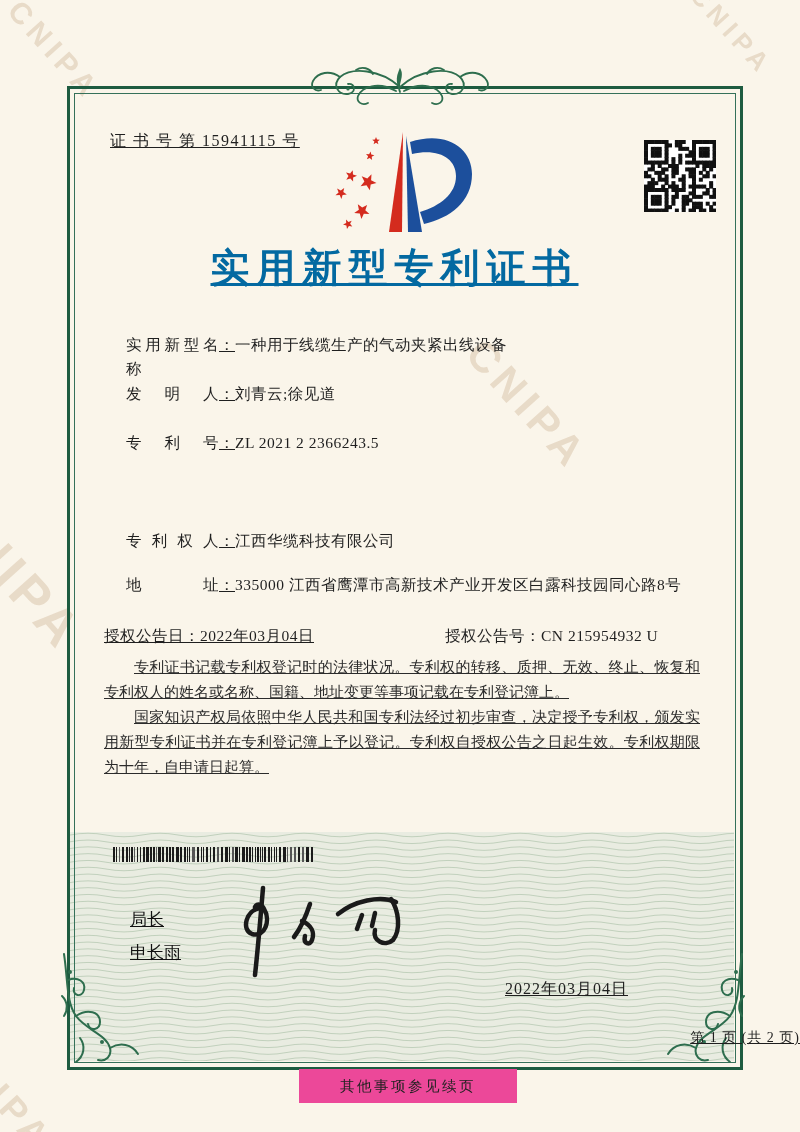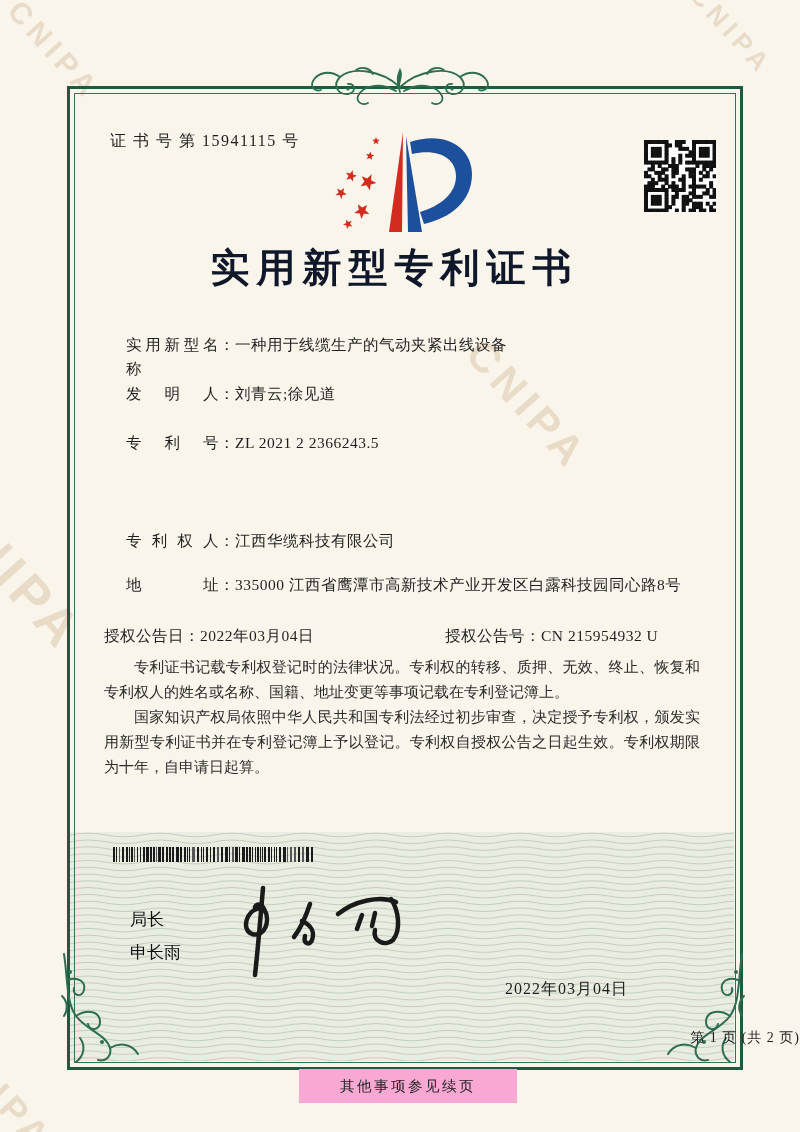--- a/index.html
+++ b/index.html
@@ -26,26 +26,26 @@
       border:3px solid #1d5b40;z-index:3;pointer-events:none;}
   #frame-inner{position:absolute;left:4px;top:4px;right:4px;bottom:4px;
       border:1px solid #35715a;}
 
   .orn{position:absolute;z-index:4;pointer-events:none;}
   #orn-top{left:50%;top:61px;transform:translateX(-50%);}
   #orn-bl{left:58px;top:950px;}
   #orn-br{left:658px;top:950px;transform:scaleX(-1);}
 
   
-  .txt{position:absolute;z-index:5;color:#1f1f1f;}
+  .txt{position:absolute;z-index:5;color:#1f1f1f;text-decoration:underline;}
   #cert-no{left:110px;top:131px;font-size:16px;letter-spacing:1.5px;}
   #logo{left:318px;top:126px;width:170px;height:114px;position:absolute;z-index:5;}
   #qr{left:644px;top:140px;position:absolute;z-index:5;}
   #title{left:0;right:11px;top:241px;text-align:center;font-size:39px;font-weight:700;
-      letter-spacing:7px;color:#0f172a;}
+      letter-spacing:7px;color:#0369a1;}
 
   .frow{left:104px;font-size:15.5px;letter-spacing:.5px;line-height:24px;margin-left:22px;}
   .flabel{display:inline-block;width:93px;text-align:justify;text-align-last:justify;
       vertical-align:top;}
   .fcolon{vertical-align:top;}
   .fvalue{display:inline-block;vertical-align:top;max-width:456px;}
   .r0{top:333px;}.r1{top:382px;}.r2{top:431px;}.r3{top:480px;}.r4{top:529px;}
   .r5{top:573px;}
   #grant-row{left:104px;top:626px;font-size:15.5px;letter-spacing:.5px;width:600px;}
   #grant-no{position:absolute;left:321px;top:0;white-space:nowrap;margin-left:20px;}
@@ -56,21 +56,21 @@
 
   #barcode{left:113px;top:847px;position:absolute;z-index:6;}
   #signer{left:130px;top:903px;font-family:"Liberation Sans","DejaVu Sans",sans-serif;
       font-size:17px;line-height:33px;color:#111;z-index:6;}
   #signature{left:222px;top:878px;position:absolute;z-index:6;}
   #issue-date{left:505px;top:979px;font-size:16px;letter-spacing:1px;z-index:6;}
   #page-ind{left:0;right:0;top:1029px;text-align:right;font-size:14px;
       letter-spacing:1px;z-index:6;padding-left:34px;}
 
   #footer-note{position:absolute;left:299px;top:1069px;width:218px;height:34px;
-      background:#f9a8d4;z-index:6;display:flex;align-items:center;justify-content:center;
+      background:#ec4899;z-index:6;display:flex;align-items:center;justify-content:center;
       font-size:14.5px;letter-spacing:2.5px;color:#222;}
 </style>
 </head>
 <body>
 
 <div id="page">
 
   <span class="wm wm1">CNIPA</span>
   <span class="wm wm2">CNIPA</span>
   <span class="wm wm3">CNIPA</span>

